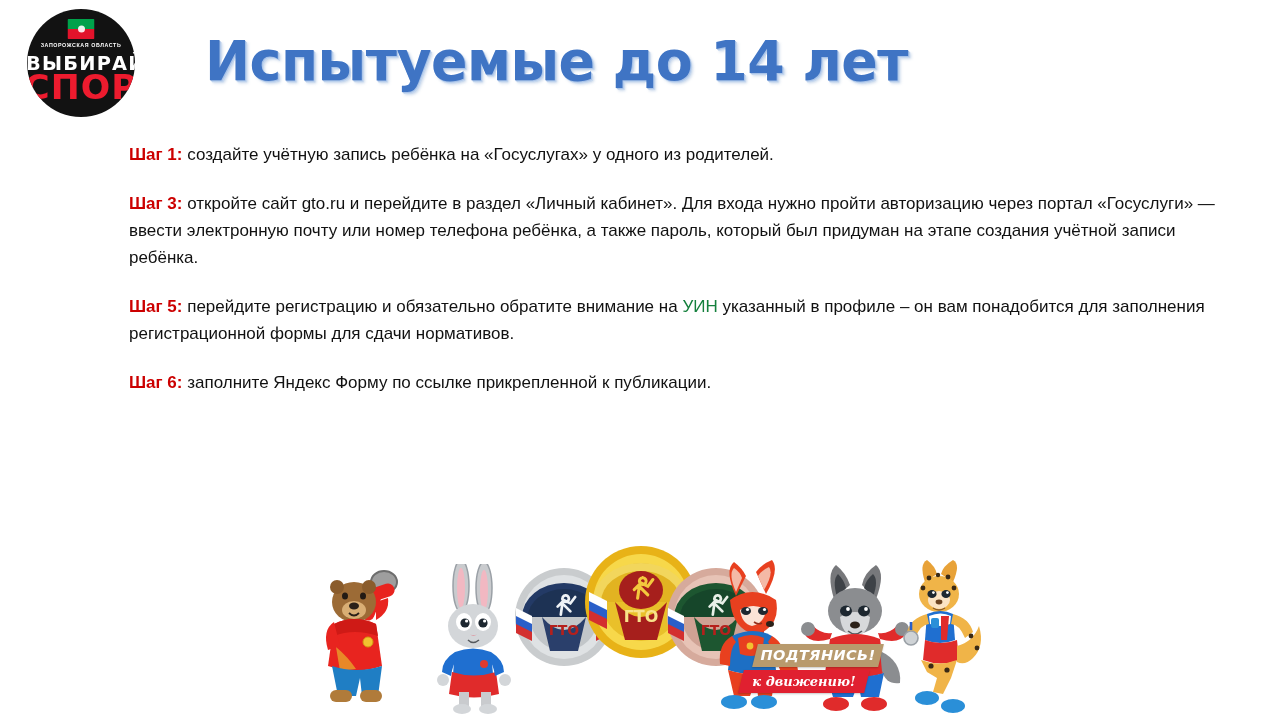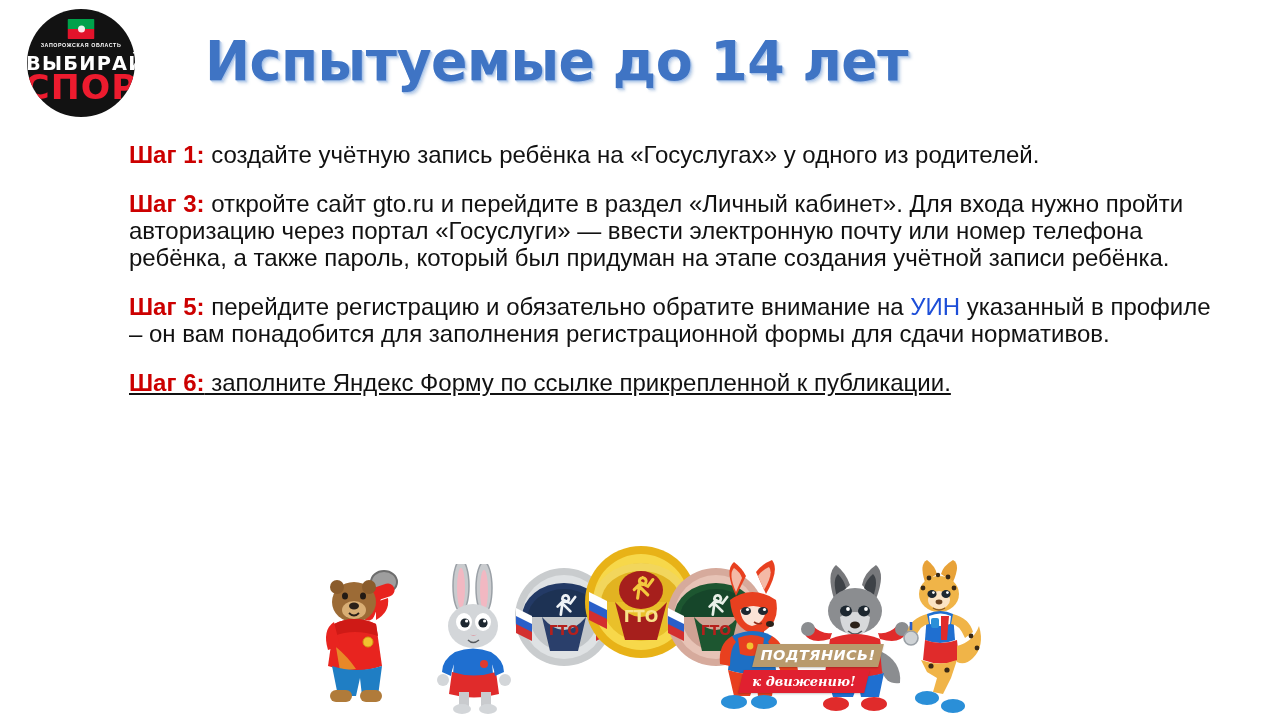--- a/index.html
+++ b/index.html
@@ -107,34 +107,34 @@
     transform-origin: left center;
   }
 
   
   #steps {
     position: absolute;
     left: 129px;
     top: 141px;
     width: 1090px;
     font-family: "Liberation Sans", sans-serif;
-    font-size: 24px;
+    font-size: 17px;
     line-height: 27px;
     color: #111111;
   }
   .step {
     margin-bottom: 22px;
   }
-  .step:last-child { margin-bottom: 0; text-decoration: underline; }
+  .step:last-child { margin-bottom: 0; }
   .step-label {
     color: #cc0000;
     font-weight: bold;
   }
   .hl-red {
-    color: #1d4ed8;
+    color: #15803d;
   }
 
   
   #mascots {
     position: absolute;
     left: 316px;
     top: 552px;
     width: 660px;
     height: 168px;
   }

